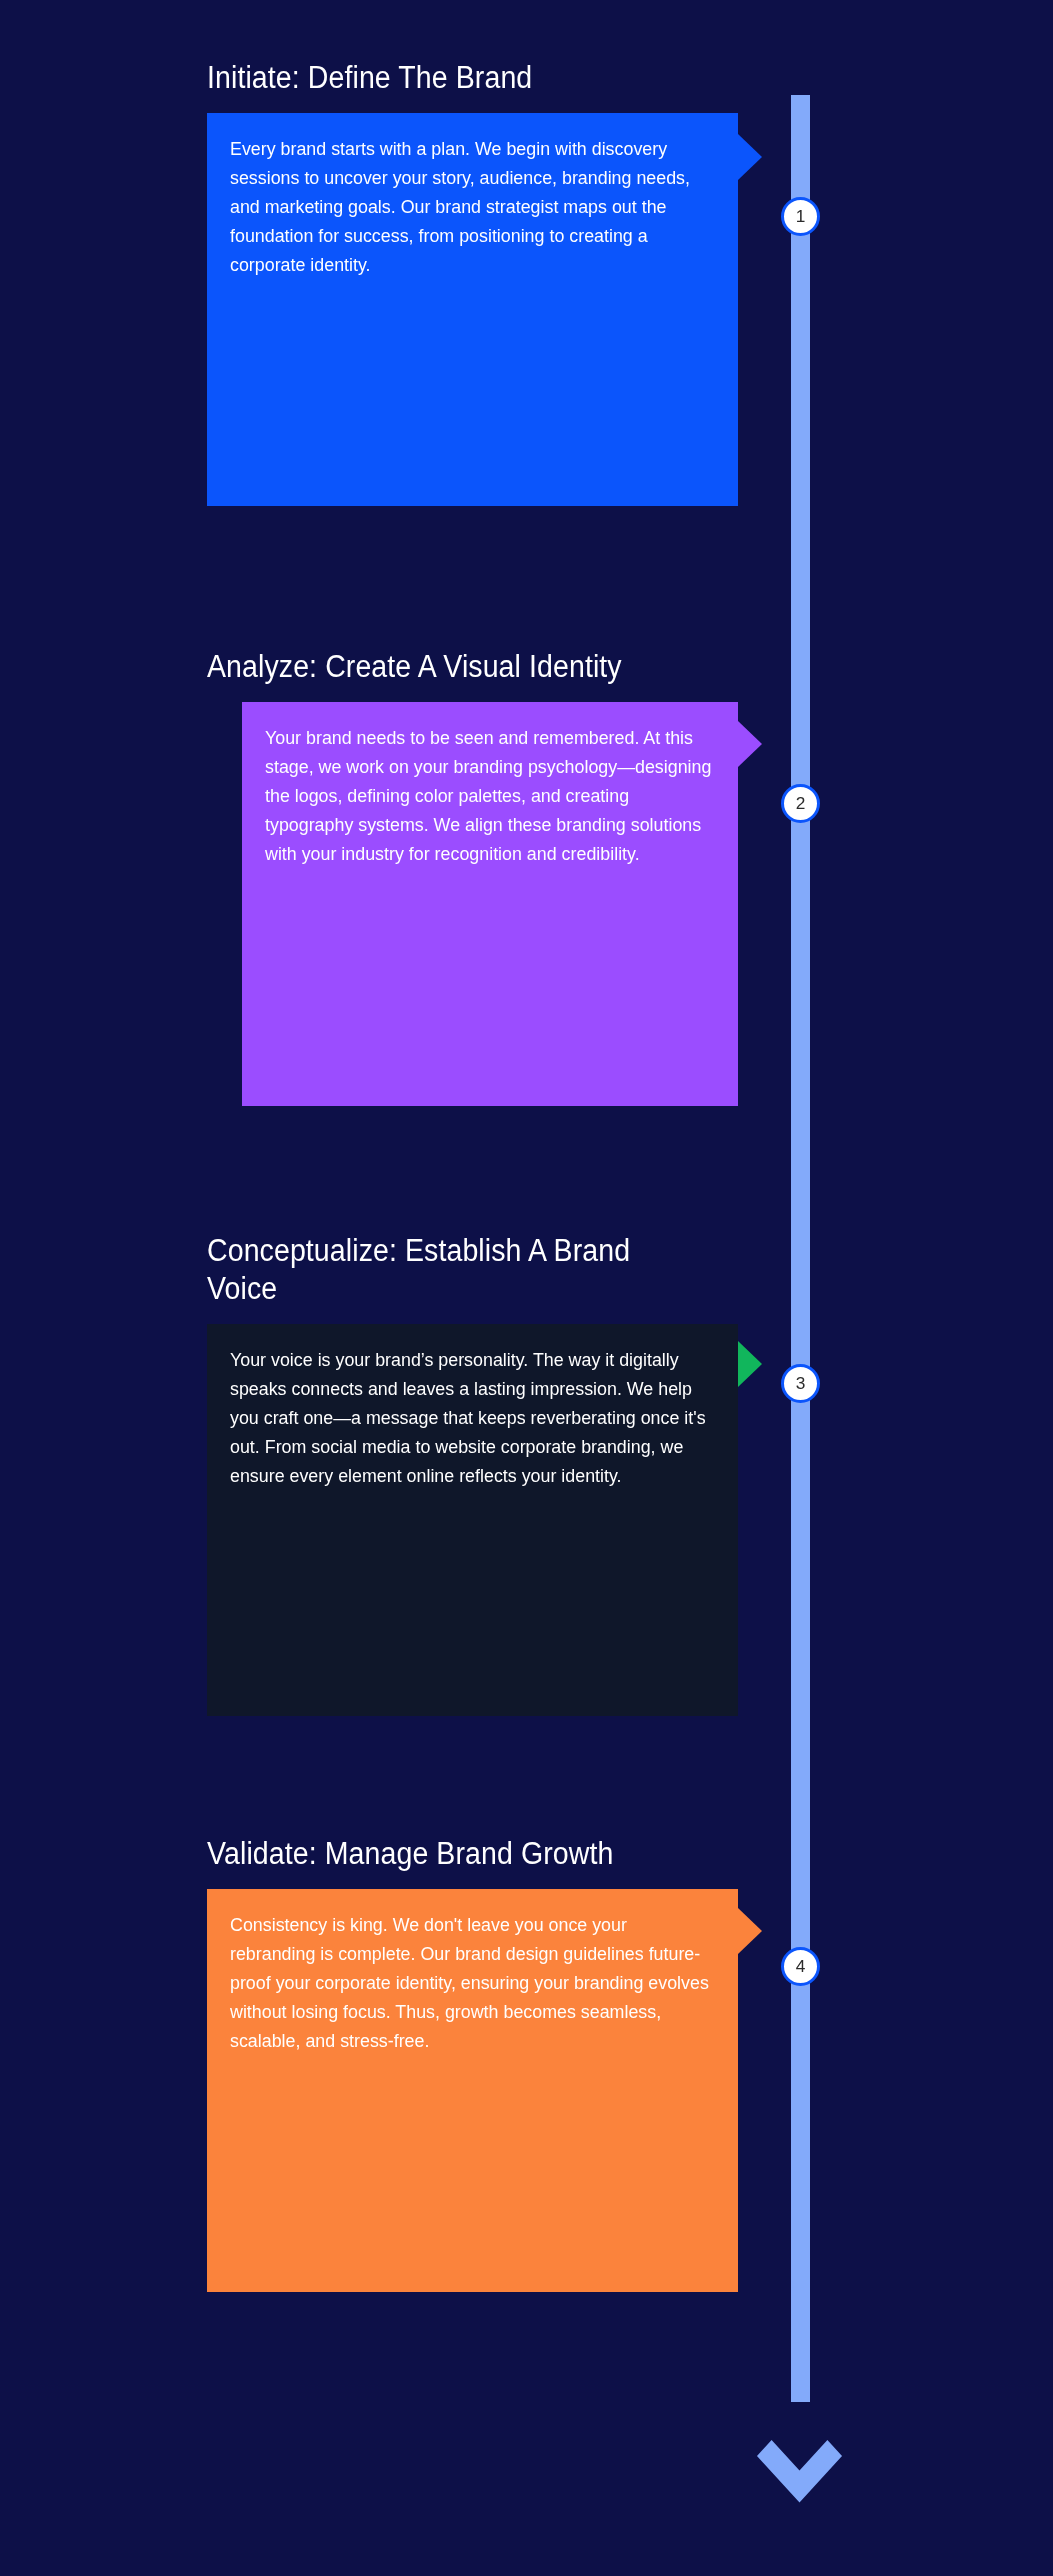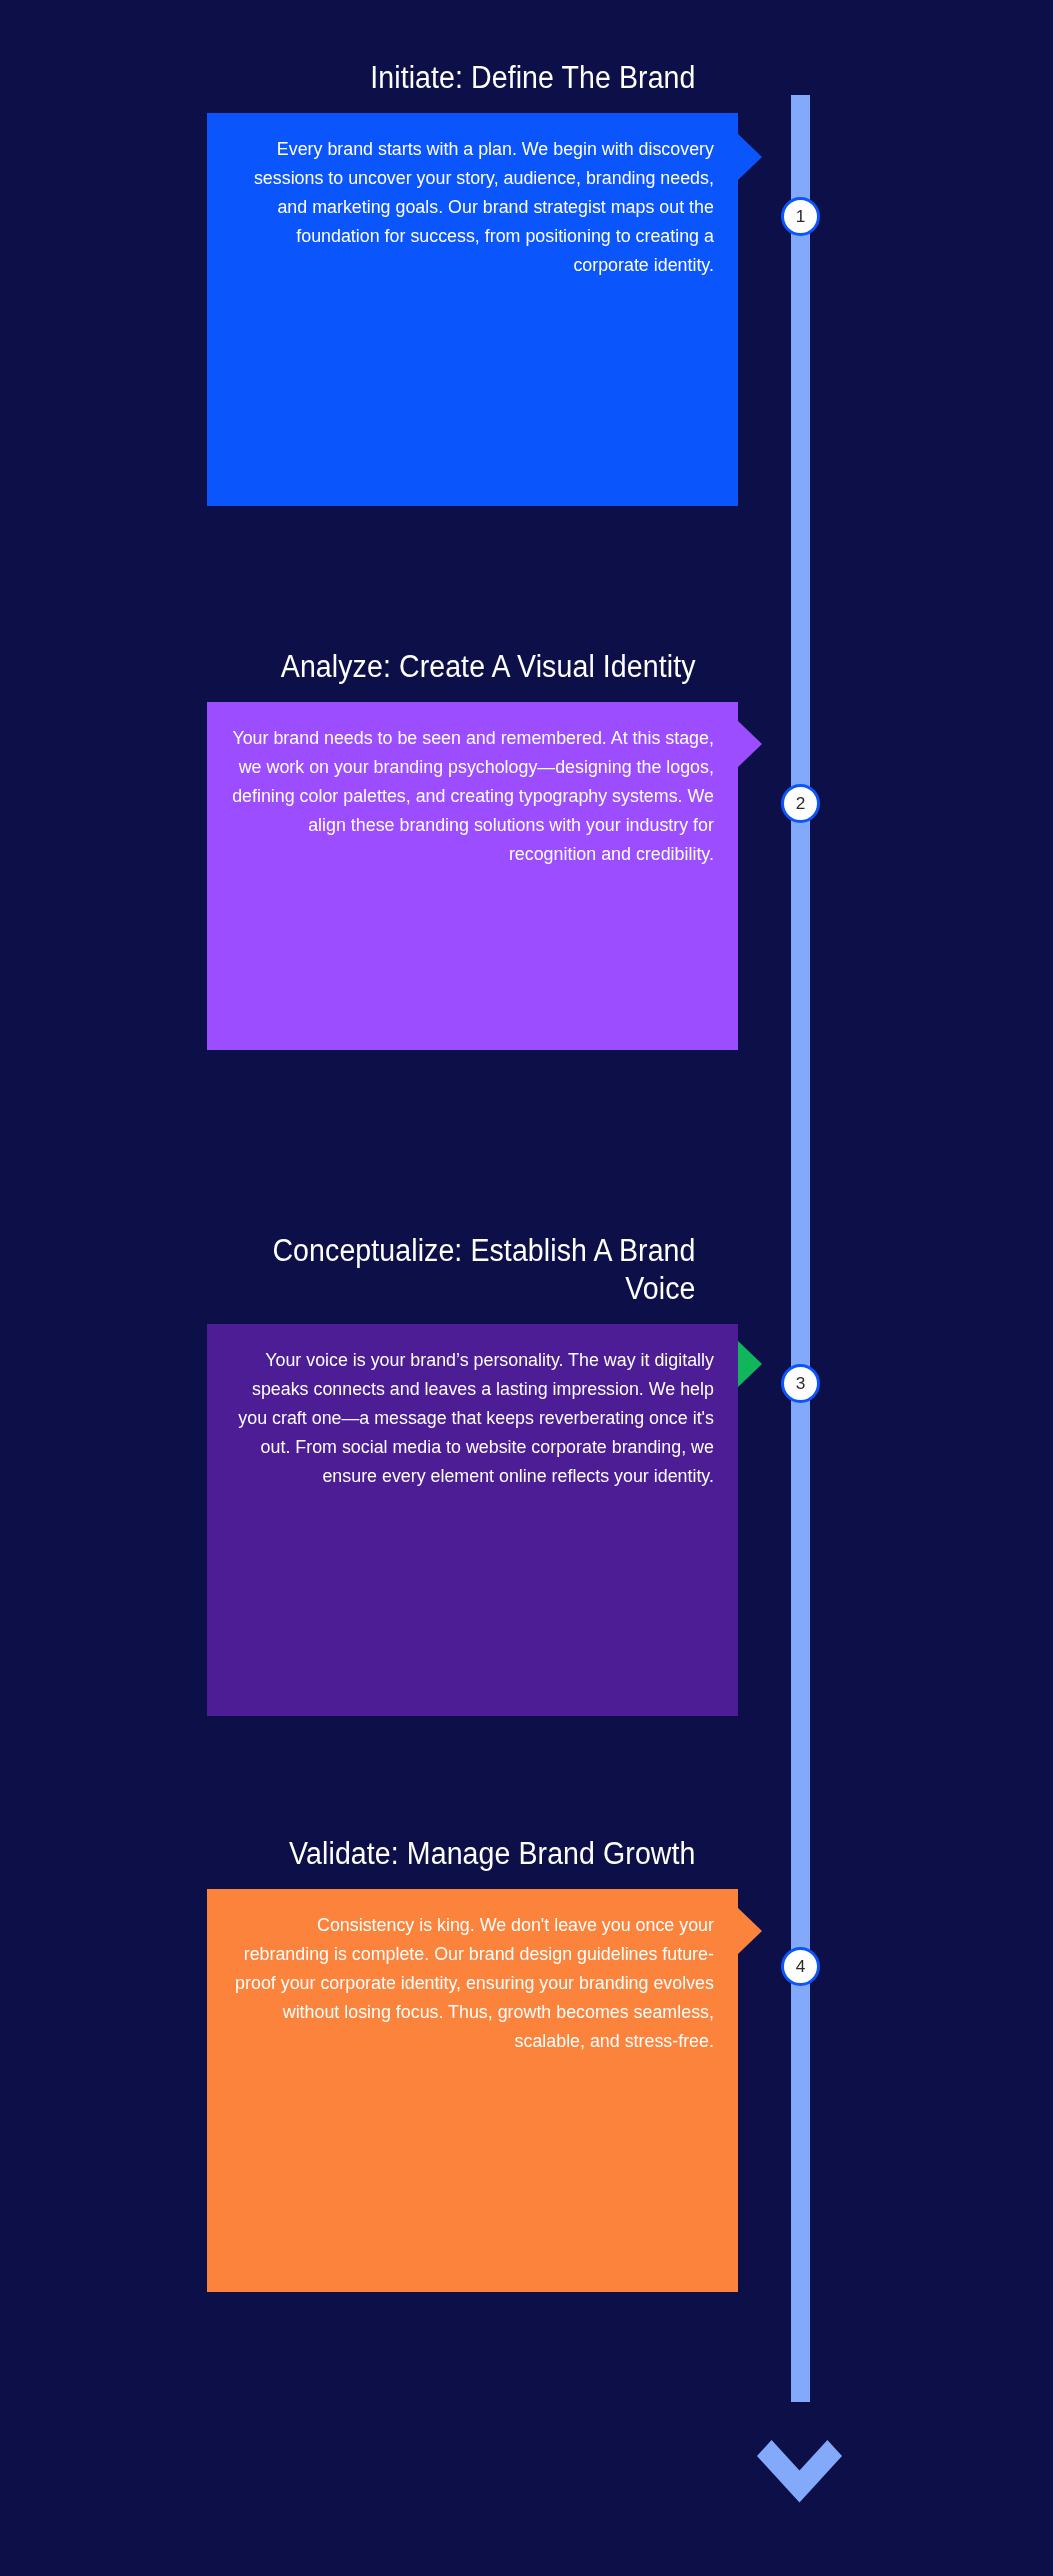--- a/index.html
+++ b/index.html
@@ -3,21 +3,21 @@
 <meta charset="utf-8">
 <style>
   html,body{margin:0;padding:0;}
   body{
     width:1053px; height:2576px;
     background:#0d1048;
     font-family:"Liberation Sans", sans-serif;
     position:relative;
     overflow:hidden;
   }
-  .stage{position:absolute; inset:0;text-align:right;}
+  .stage{position:absolute; inset:0;}
 
   
   .rail{
     position:absolute;
     left:791px; top:95px;
     width:18.7px; height:2307px;
     background:#83aafa;
   }
   .rail-arrow{
     position:absolute;
@@ -86,23 +86,23 @@
   .card .tail{
     position:absolute;
     right:-24px;
     width:0; height:0;
     border-top:23px solid transparent;
     border-bottom:23px solid transparent;
   }
 
   .c-blue  {background:#0b55fc; height:393px;}
   .c-blue   .tail{border-left:24px solid #0b55fc; top:21.3px;}
-  .c-purple{background:#9b4dff; height:348px;}
+  .c-purple{background:#9b4dff; height:404px;margin-left:35px;}
   .c-purple .tail{border-left:24px solid #9b4dff; top:18.7px;}
-  .c-green {background:#4c1d95; height:392px;}
+  .c-green {background:#0f172a; height:392px;}
   .c-green  .tail{border-left:24px solid #11b65c; top:17.3px;}
   .c-orange{background:#fb833c; height:403px;}
   .c-orange .tail{border-left:24px solid #fb833c; top:18.7px;}
 </style>
 </head>
 <body>
 
 <div class="stage">
 
   <div class="rail"></div>

